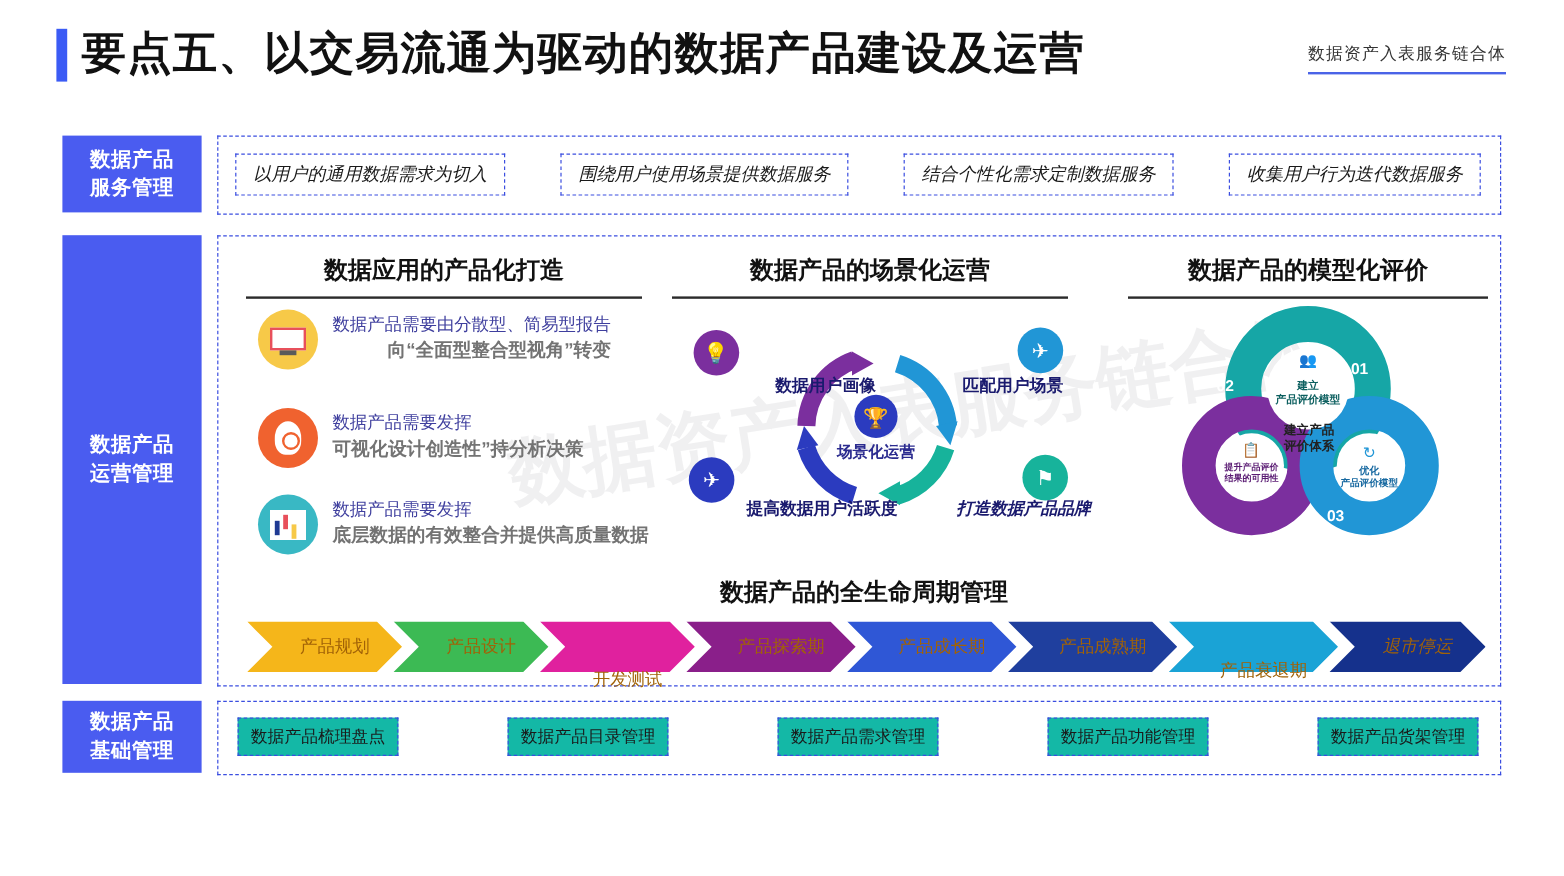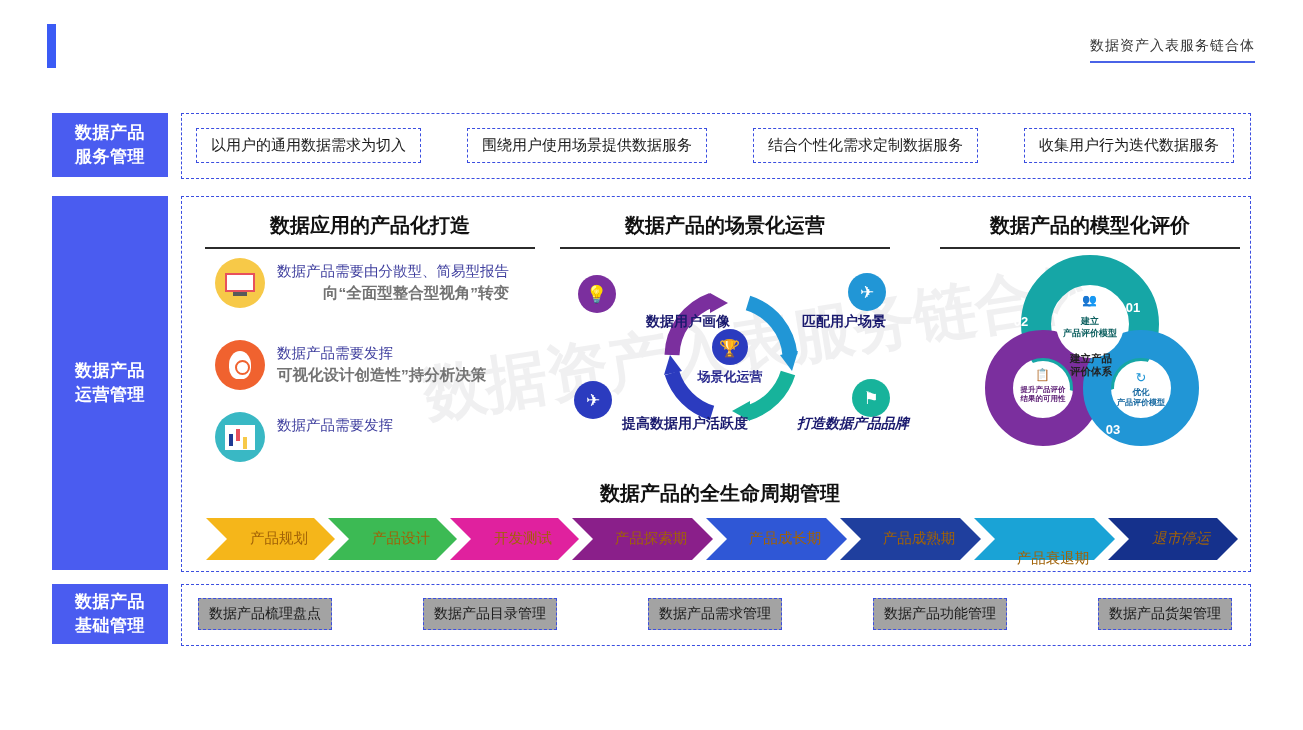--- a/index.html
+++ b/index.html
@@ -97,20 +97,21 @@
   .service-row {
     position: absolute;
     left: 190px; top: 126px;
     width: 1050px; height: 38px;
     display: flex;
     align-items: center;
     justify-content: space-between;
     padding: 0 6px;
     box-sizing: border-box;
     z-index: 3;
+    font-style: italic;
   }
   .service-chip {
     border: 1.3px dashed #3b4ee0;
     background: #ffffff;
     font-size: 15px;
     color: #1a1a1a;
     padding: 7px 14px;
     white-space: nowrap;
   }
 
@@ -121,21 +122,21 @@
     width: 1050px; height: 36px;
     display: flex;
     align-items: center;
     justify-content: space-between;
     padding: 0 8px;
     box-sizing: border-box;
     z-index: 3;
   }
   .base-chip {
     border: 1.3px dashed #3b4ee0;
-    background: #a3a3a3;
+    background: #14b8a6;
     font-size: 14px;
     color: #1a1a1a;
     padding: 6px 10px;
     white-space: nowrap;
   }
 
   
   .col-title {
     position: absolute;
     font-size: 20px;
@@ -301,20 +302,21 @@
     color: #a16207;
     text-align: center;
     white-space: nowrap;
   }
 </style>
 </head>
 <body>
 
 <div class="header">
   <div class="title-bar"></div>
+  <div class="title-text">要点五、以交易流通为驱动的数据产品建设及运营</div>
   <div class="brand">
     <span class="brand-text">数据资产入表服务链合体</span>
   </div>
 </div>
 
 <div class="watermark">数据资产入表服务链合体</div>
 
 <div class="dashed-box" id="box-service"></div>
 <div class="dashed-box" id="box-operate"></div>
 <div class="dashed-box" id="box-base"></div>
@@ -360,20 +362,21 @@
   <div class="feat-icon ic-head"></div>
   <div class="feat-text">
     <span>数据产品需要发挥</span>
     <span class="b">可视化设计创造性”持分析决策</span>
   </div>
 </div>
 <div class="feat" id="feat-3">
   <div class="feat-icon ic-chart"></div>
   <div class="feat-text">
     <span>数据产品需要发挥</span>
+    <span class="b">底层数据的有效整合并提供高质量数据</span>
   </div>
 </div>
 
 <div class="cycle-wrap">
   <svg width="360" height="200" viewBox="0 0 360 200">
 
     <path d="M120,100 A60,60 0 0 1 160,45" fill="none" stroke="#7b2f9e" stroke-width="15"></path>
     <polygon points="158,38 176,48 158,58" fill="#7b2f9e"></polygon>
 
     <path d="M196,48 A60,60 0 0 1 238,100" fill="none" stroke="#2196d6" stroke-width="15"></path>
@@ -441,21 +444,21 @@
     <polygon points="122,0 230,0 251,21 230,42 122,42 143,21" fill="#3cba54"></polygon>
     <polygon points="244,0 352,0 373,21 352,42 244,42 265,21" fill="#e0219e"></polygon>
     <polygon points="366,0 486,0 507,21 486,42 366,42 387,21" fill="#8a1f8a"></polygon>
     <polygon points="500,0 620,0 641,21 620,42 500,42 521,21" fill="#2f57d6"></polygon>
     <polygon points="634,0 754,0 775,21 754,42 634,42 655,21" fill="#1f3f9e"></polygon>
     <polygon points="768,0 888,0 909,21 888,42 768,42 789,21" fill="#1aa3d6"></polygon>
     <polygon points="902,0 1011,0 1032,21 1011,42 902,42 923,21" fill="#15318c"></polygon>
   </svg>
   <div class="chev-label" style="left:16px;  width:114px;">产品规划</div>
   <div class="chev-label" style="left:138px; width:114px;">产品设计</div>
-  <div class="chev-label" style="left:260px; width:114px;">开发测试</div>
+  <div class="chev-label" style="left:260px; width:114px;margin-top:28px;">开发测试</div>
   <div class="chev-label" style="left:382px; width:126px;">产品探索期</div>
   <div class="chev-label" style="left:516px; width:126px;">产品成长期</div>
   <div class="chev-label" style="left:650px; width:126px;">产品成熟期</div>
   <div class="chev-label" style="left:784px; width:126px;margin-top:20px;">产品衰退期</div>
   <div class="chev-label" style="left:918px; width:114px;font-style:italic;">退市停运</div>
 </div>
 
 <div class="base-row">
   <div class="base-chip">数据产品梳理盘点</div>
   <div class="base-chip">数据产品目录管理</div>

